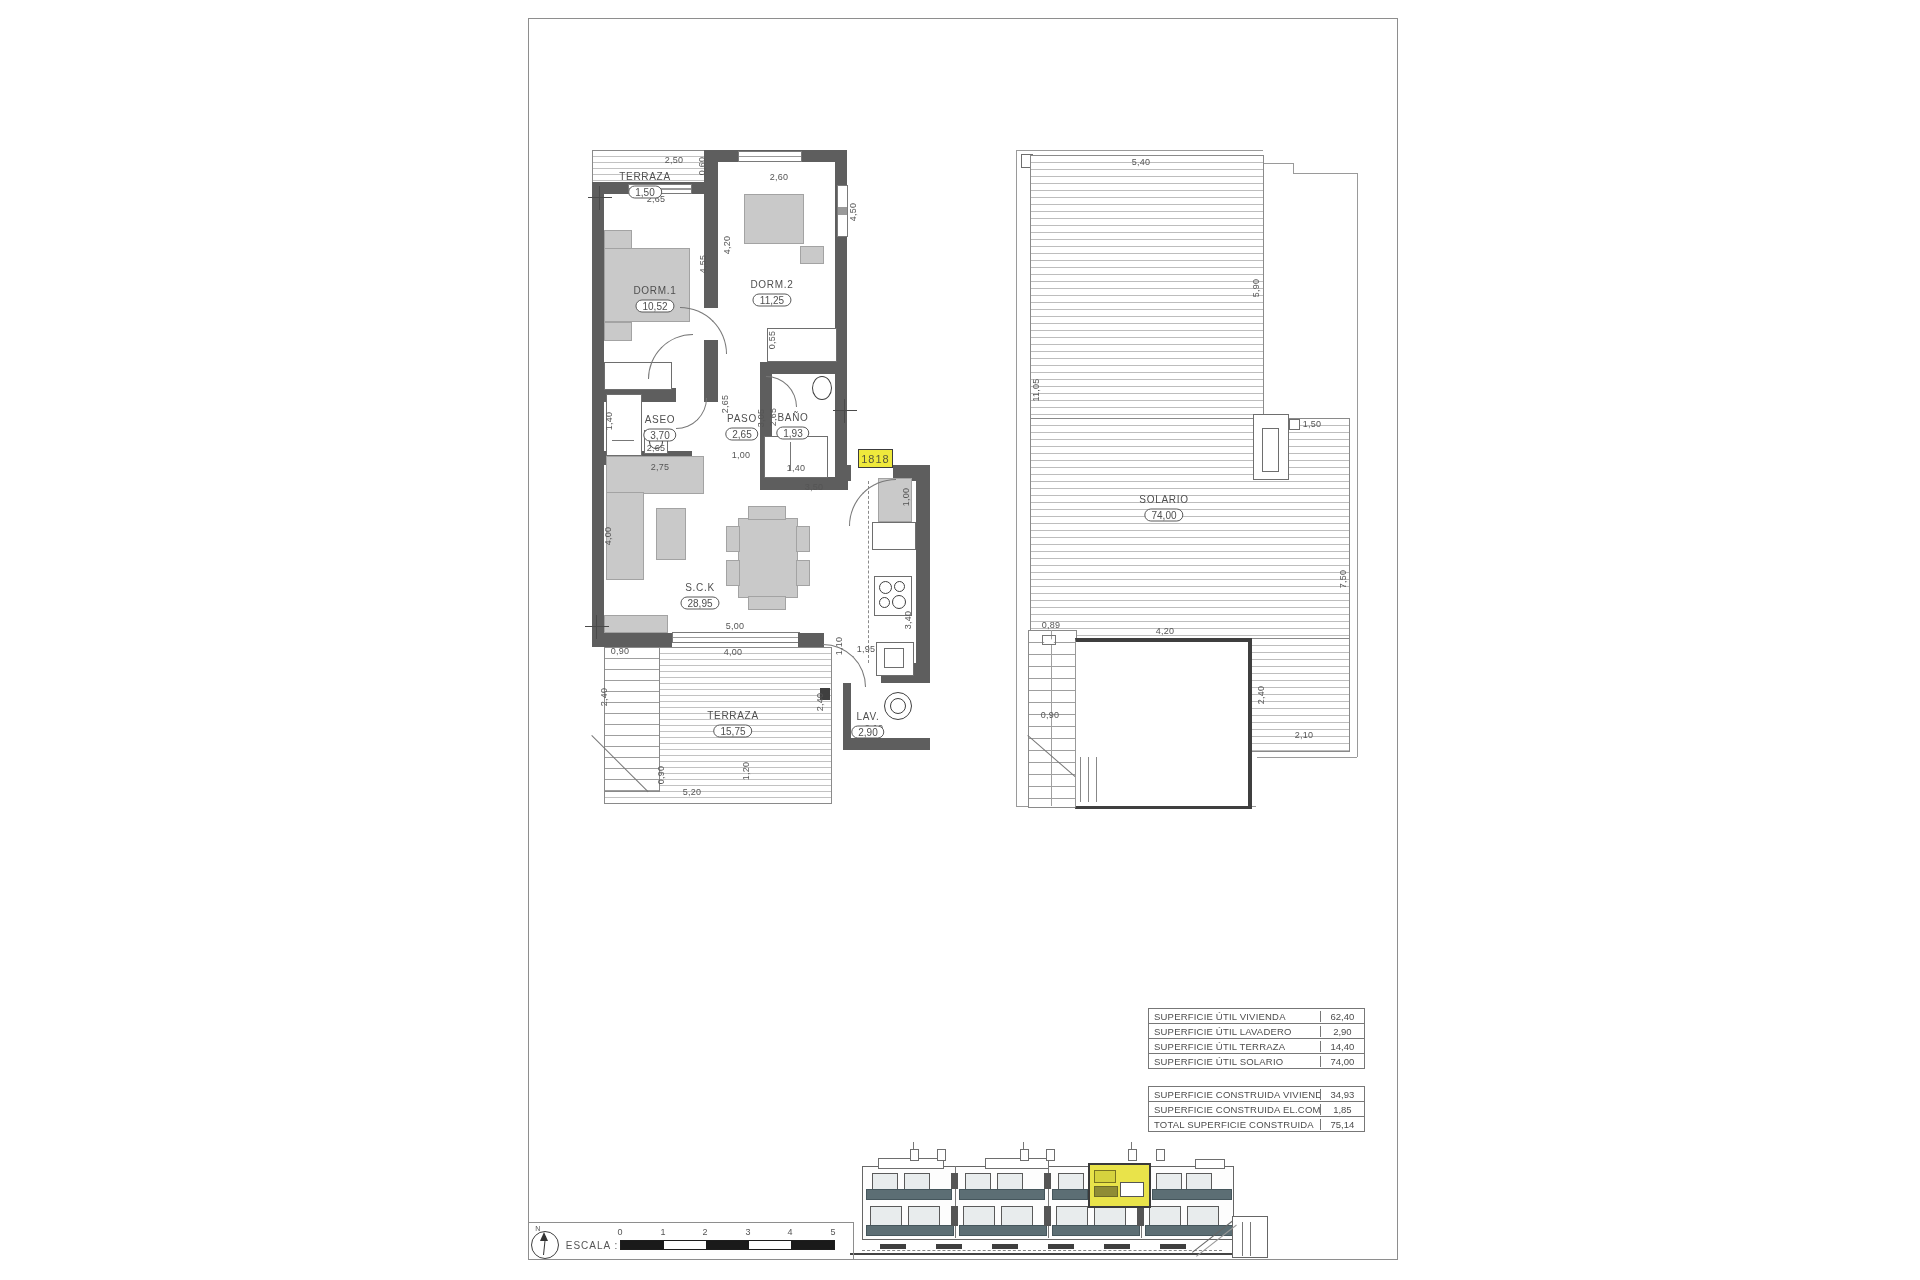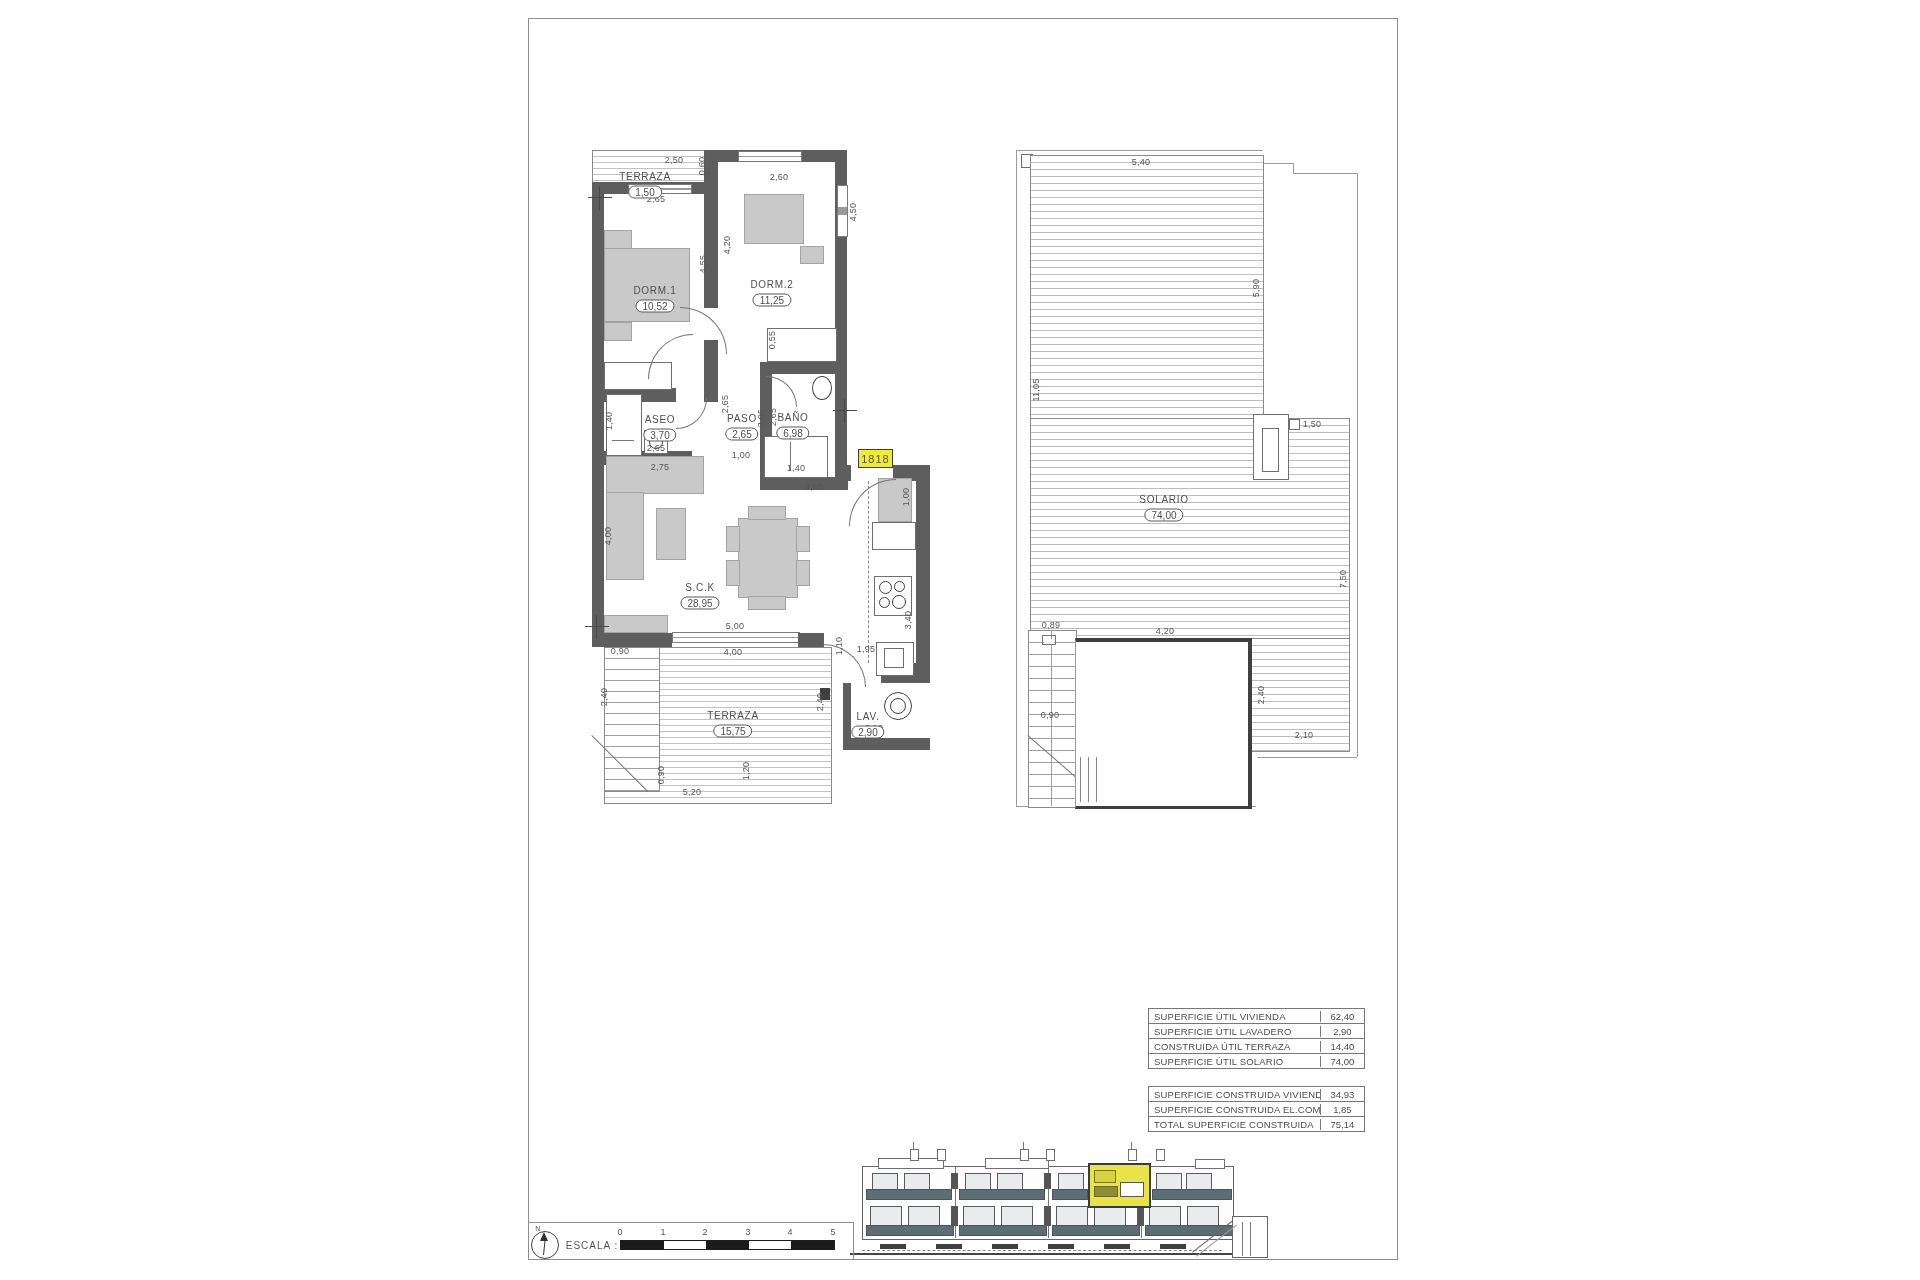--- a/index.html
+++ b/index.html
@@ -157,21 +157,21 @@
   <div class="room-label" style="left:660px;top:410px;">
     <div class="rn">ASEO</div>
     <div class="ra">3,70</div>
   </div>
   <div class="room-label" style="left:742px;top:409px;">
     <div class="rn">PASO</div>
     <div class="ra">2,65</div>
   </div>
   <div class="room-label" style="left:793px;top:408px;">
     <div class="rn">BAÑO</div>
-    <div class="ra">6,98</div>
+    <div class="ra">1,93</div>
   </div>
   <div class="room-label" style="left:700px;top:578px;">
     <div class="rn">S.C.K</div>
     <div class="ra">28,95</div>
   </div>
   <div class="room-label" style="left:733px;top:706px;">
     <div class="rn">TERRAZA</div>
     <div class="ra">15,75</div>
   </div>
   <div class="room-label" style="left:868px;top:707px;">
@@ -255,21 +255,21 @@
   <div class="tbl" style="left:1148px;top:1008px;width:215px;">
     <div class="tr">
       <span class="lbl">SUPERFICIE ÚTIL VIVIENDA</span>
       <span class="val">62,40</span>
     </div>
     <div class="tr">
       <span class="lbl">SUPERFICIE ÚTIL LAVADERO</span>
       <span class="val">2,90</span>
     </div>
     <div class="tr">
-      <span class="lbl">CONSTRUIDA ÚTIL TERRAZA</span>
+      <span class="lbl">SUPERFICIE ÚTIL TERRAZA</span>
       <span class="val">14,40</span>
     </div>
     <div class="tr">
       <span class="lbl">SUPERFICIE ÚTIL SOLARIO</span>
       <span class="val">74,00</span>
     </div>
   </div>
   <div class="tbl" style="left:1148px;top:1086px;width:215px;">
     <div class="tr">
       <span class="lbl">SUPERFICIE CONSTRUIDA VIVIENDA</span>

